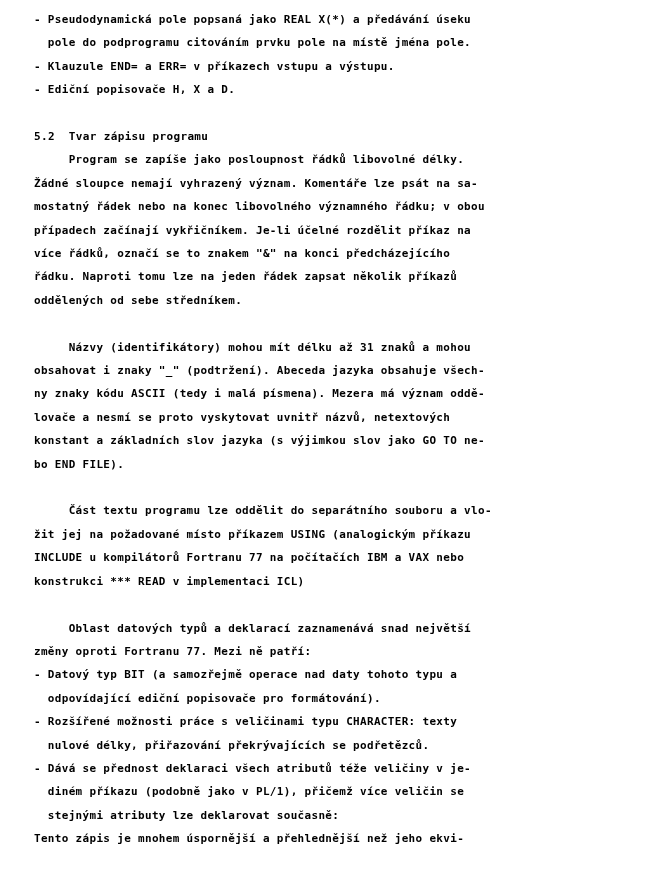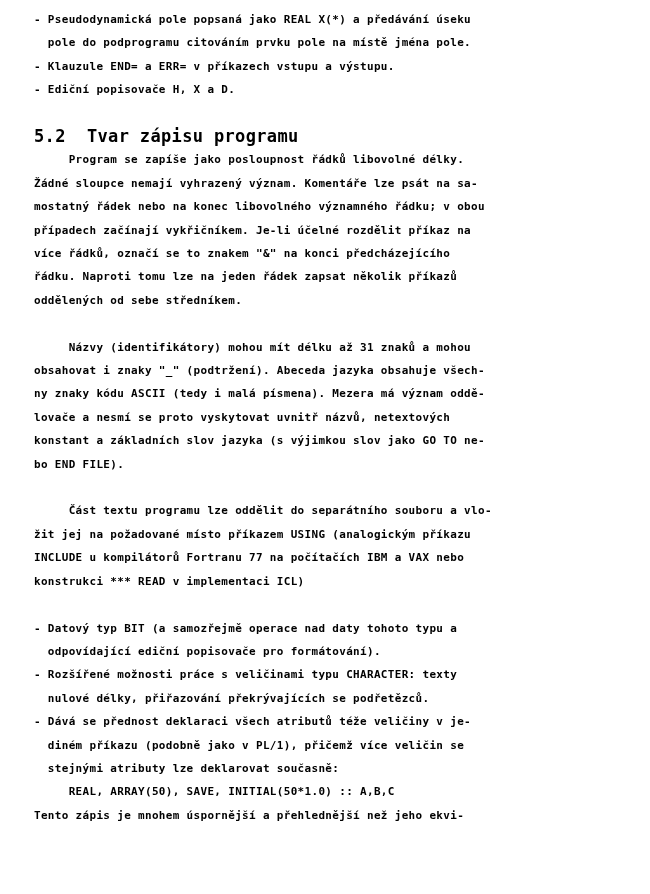--- a/index.html
+++ b/index.html
@@ -35,21 +35,21 @@
     white-space: pre;
     font-weight: bold;
     font-stretch: condensed;
     transform: scaleX(0.97);
     transform-origin: left center;
   }
   .blank {
     height: 23.4px;
   }
   .sec-head {
-    font-size: 17px;
+    font-size: 11px;
     line-height: 23.4px;
     letter-spacing: 0.35px;
     white-space: pre;
     font-weight: bold;
   }
   .block {
     margin: 0;
     padding: 0;
   }
 </style>
@@ -96,28 +96,29 @@
       <div class="block">
         <div class="line">     Část textu programu lze oddělit do separátního souboru a vlo-</div>
         <div class="line">žit jej na požadované místo příkazem USING (analogickým příkazu</div>
         <div class="line">INCLUDE u kompilátorů Fortranu 77 na počítačích IBM a VAX nebo</div>
         <div class="line">konstrukci *** READ v implementaci ICL)</div>
       </div>
       <div class="block">
         <div class="blank"></div>
       </div>
       <div class="block">
+        <div class="line">     Oblast datových typů a deklarací zaznamenává snad největší</div>
+        <div class="line">změny oproti Fortranu 77. Mezi ně patří:</div>
+      </div>
+      <div class="block">
         <div class="line">- Datový typ BIT (a samozřejmě operace nad daty tohoto typu a</div>
         <div class="line">  odpovídající ediční popisovače pro formátování).</div>
         <div class="line">- Rozšířené možnosti práce s veličinami typu CHARACTER: texty</div>
         <div class="line">  nulové délky, přiřazování překrývajících se podřetězců.</div>
         <div class="line">- Dává se přednost deklaraci všech atributů téže veličiny v je-</div>
         <div class="line">  diném příkazu (podobně jako v PL/1), přičemž více veličin se</div>
         <div class="line">  stejnými atributy lze deklarovat současně:</div>
       </div>
       <div class="block">
-        <div class="line">     REAL, ARRAY(50), SAVE, INITIAL(50*1.0) :: A,B,C</div>
-      </div>
-      <div class="block">
         <div class="line">Tento zápis je mnohem úspornější a přehlednější než jeho ekvi-</div>
       </div>
     </div>
 </div>
 
 </body></html>

